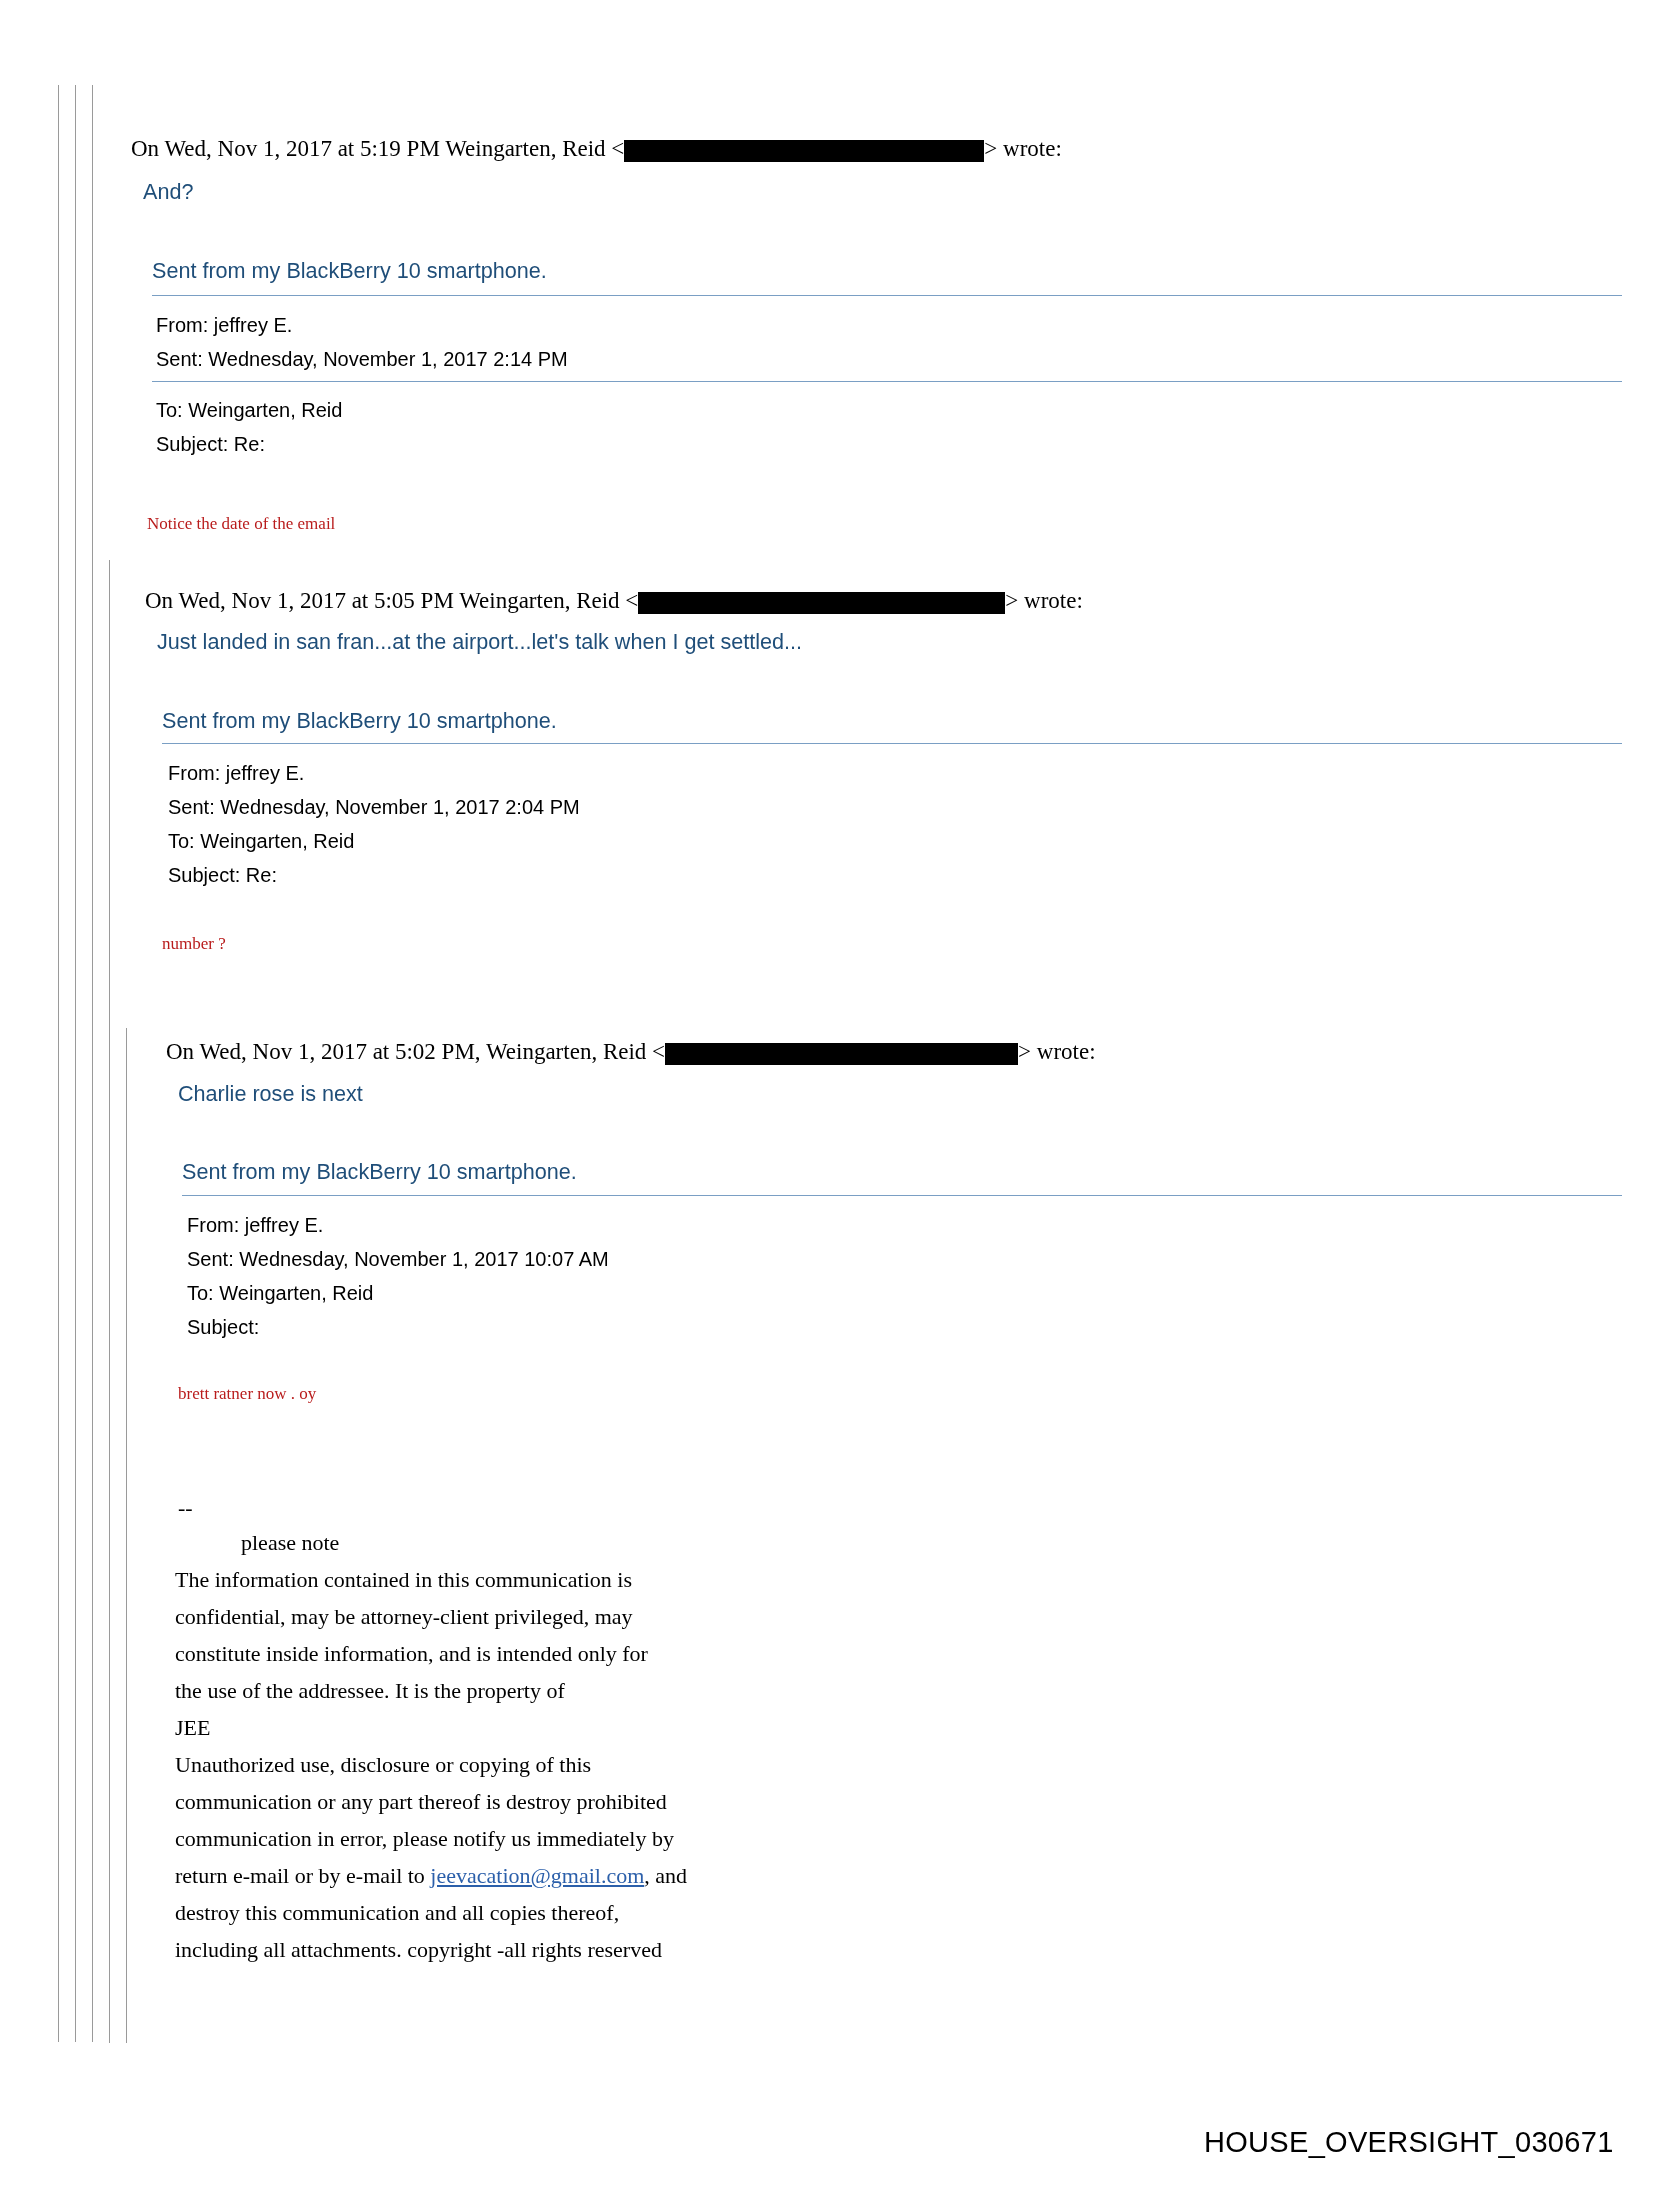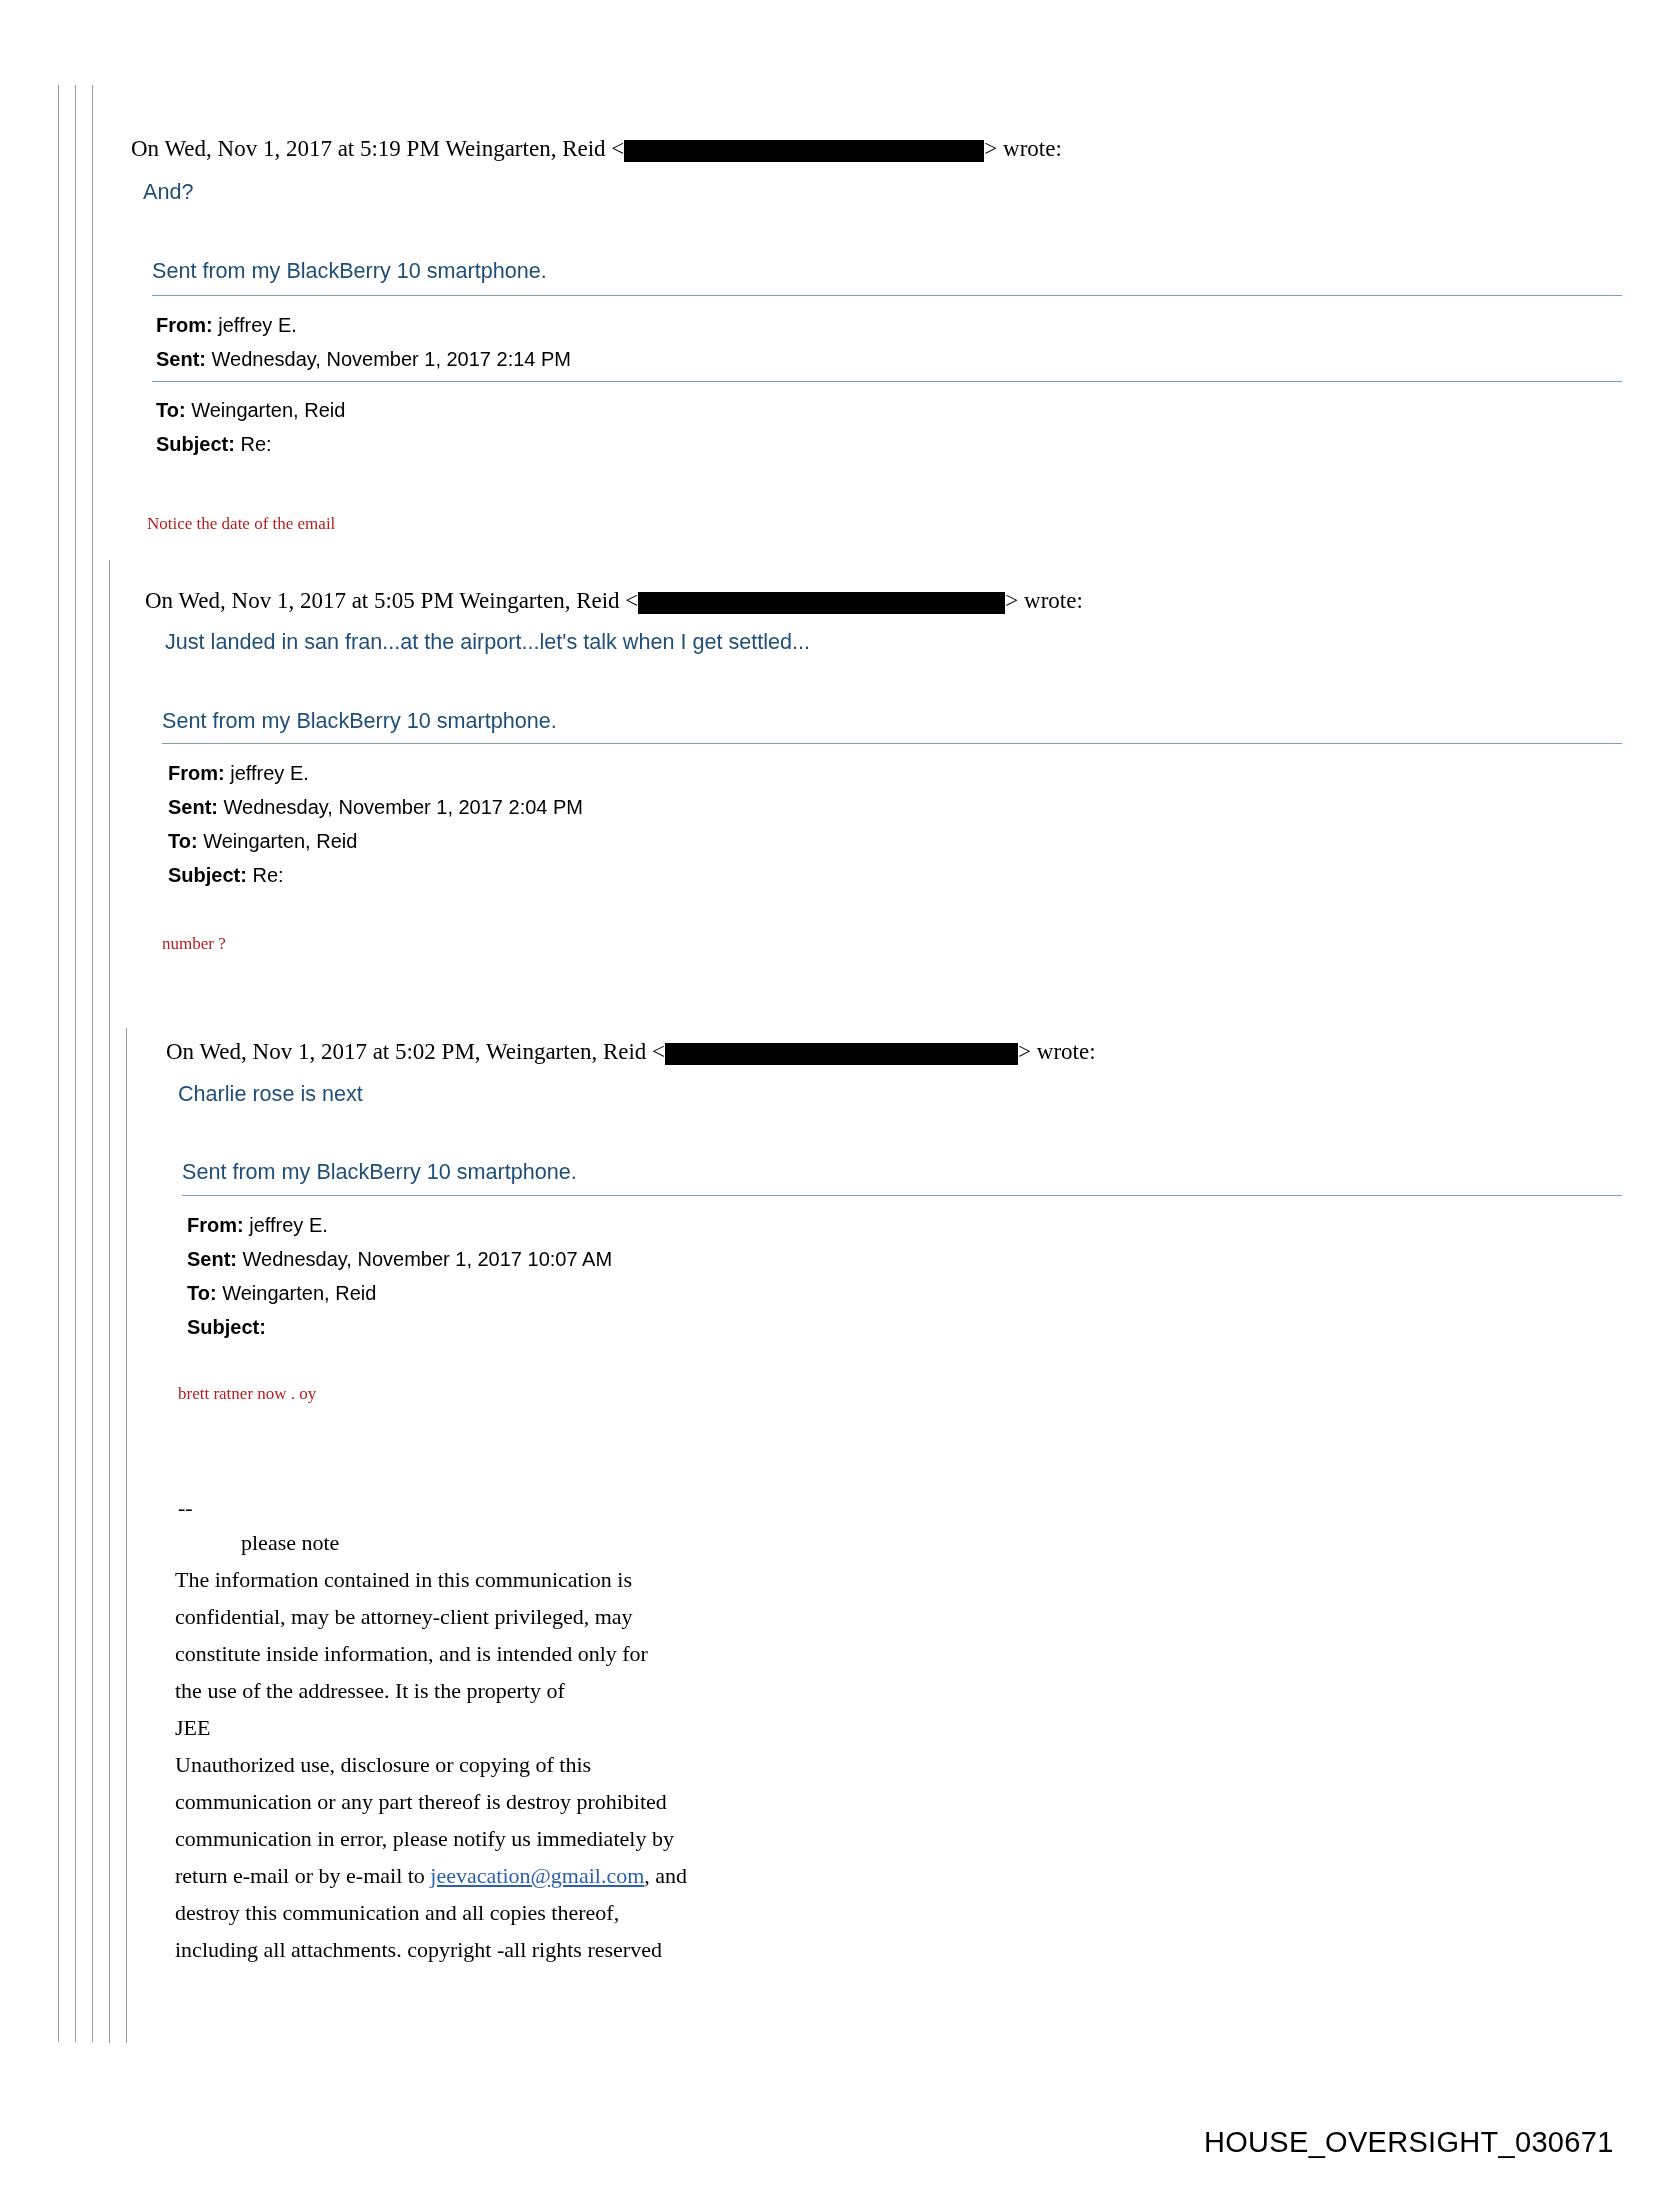--- a/index.html
+++ b/index.html
@@ -59,21 +59,21 @@
     font-size: 21.6px;
     line-height: 34px;
   }
 
   .meta {
     font-family: "Liberation Sans", sans-serif;
     font-size: 20px;
     line-height: 34px;
     color: #000;
   }
-  .meta b { font-weight: bold; }
+  .meta b { font-weight: normal; }
 
   .rule {
     position: absolute;
     height: 0.7px;
     background: #7a9fc4;
   }
 
   .body-text {
     font-family: "Liberation Serif", serif;
     font-size: 17px;
@@ -153,21 +153,21 @@
       <span>Re:</span>
     </div>
   </div>
 
   <div class="block body-text" style="left:147px; top:505px;">Notice the date of the email</div>
 
   <div class="block hdr-line serif" style="left:145px; top:583px;">
     <span>On Wed, Nov 1, 2017 at 5:05 PM Weingarten, Reid &lt;</span><span class="redact" style="width:367px;"></span><span>&gt; wrote:</span>
   </div>
 
-  <div class="block blue" style="left:157px; top:625px;margin-left:8px;">Just landed in san fran...at the airport...let's talk when I get settled...</div>
+  <div class="block blue" style="left:157px; top:625px;">Just landed in san fran...at the airport...let's talk when I get settled...</div>
 
   <div class="block blue" style="left:162px; top:704px;">Sent from my BlackBerry 10 smartphone.</div>
 
   <div class="rule" style="left:162px; top:743px; width:1460px;"></div>
 
   <div class="block meta" style="left:168px; top:756px;">
     <div>
       <b>From:</b>
       <span>jeffrey E.</span>
     </div>

